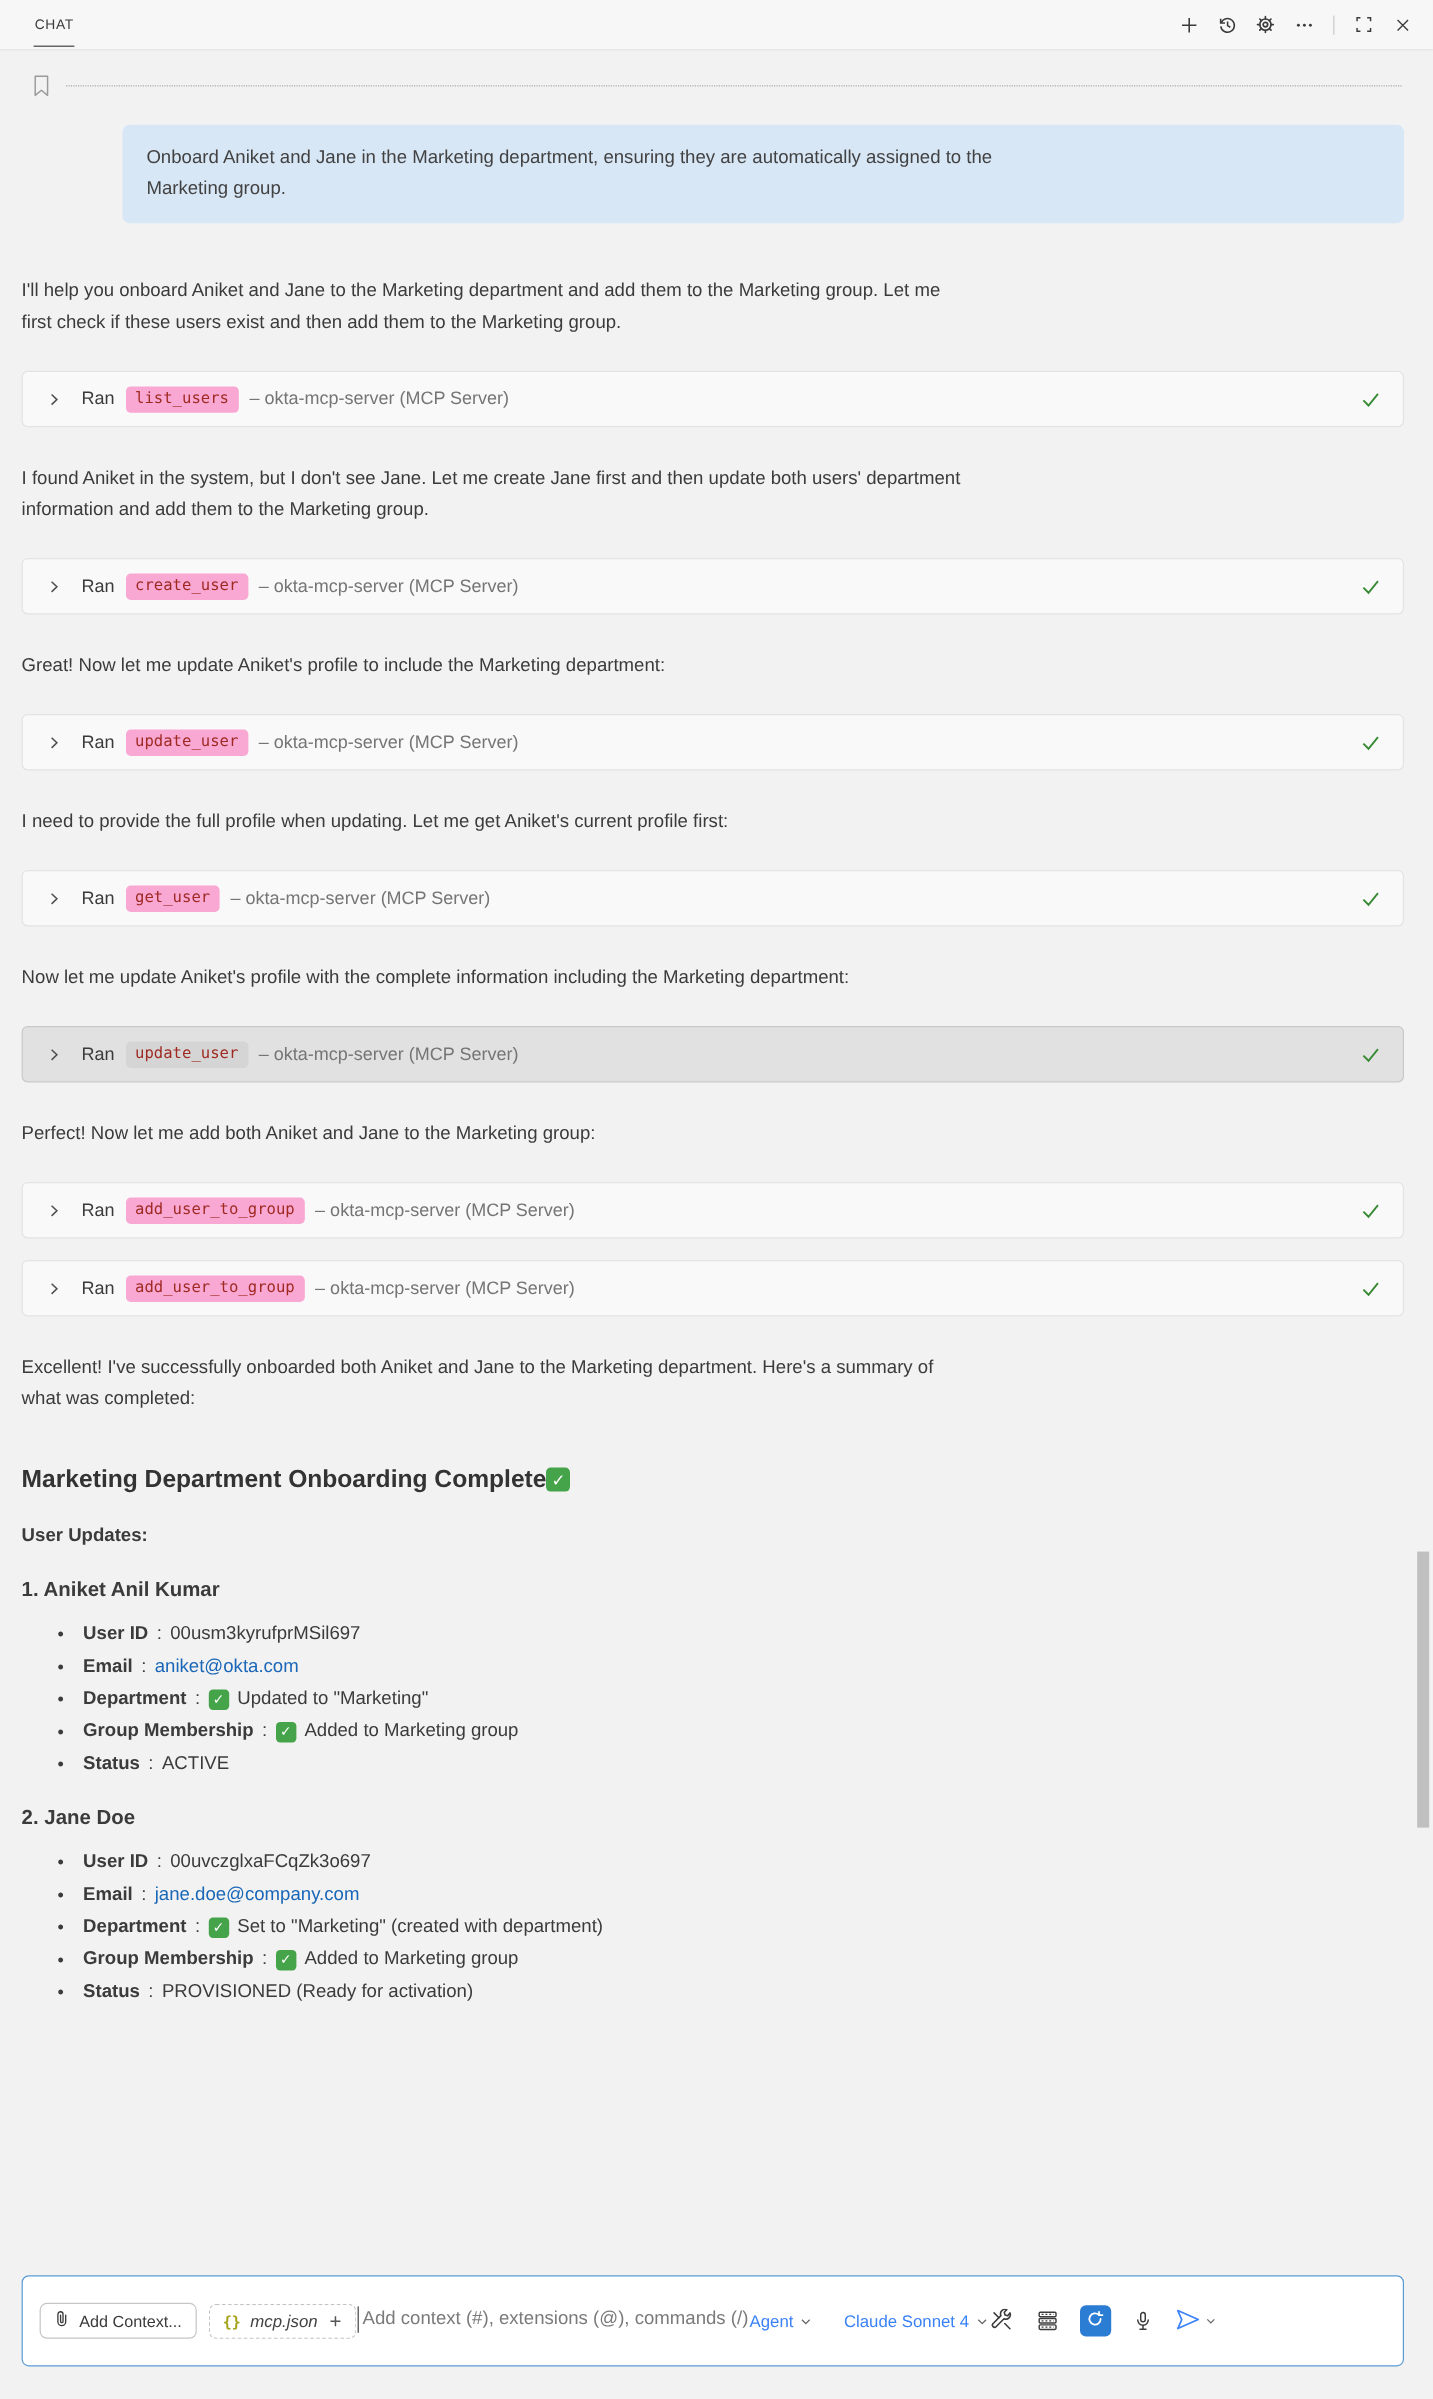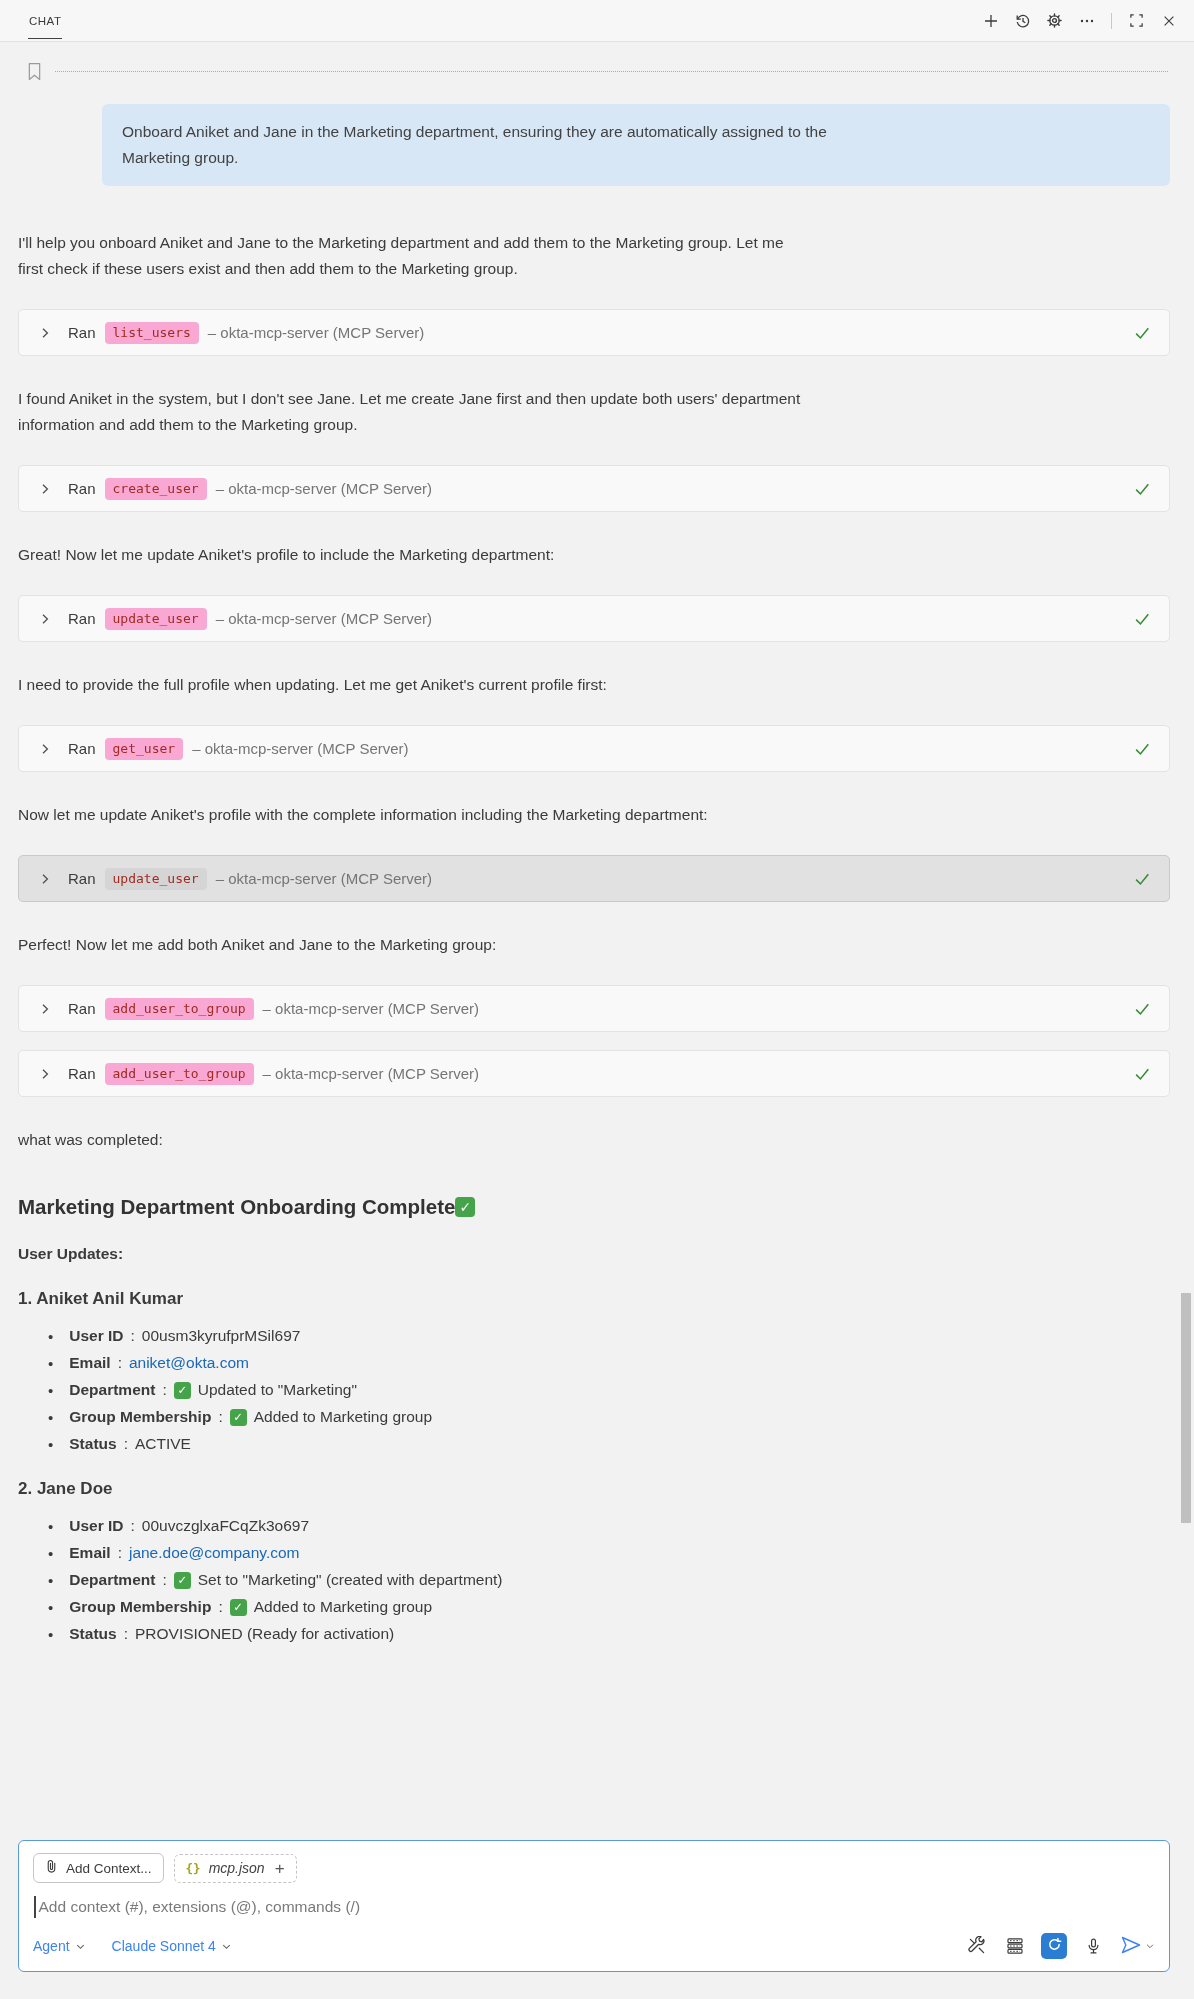--- a/index.html
+++ b/index.html
@@ -57,21 +57,21 @@
 
   .blk-ul{list-style:none;margin:18px 0 0;padding:0 0 0 30px;display:flex;flex-direction:column;gap:9px;}
   .blk-ul li{display:flex;align-items:center;gap:7px;font-size:15.5px;color:#3b3b3b;}
   .blk-ul li::before{content:"•";margin-right:9px;font-size:15px;color:#3b3b3b;}
   .li-label{font-weight:700;}
   .li-link{color:#1a67b8;text-decoration:none;cursor:pointer;}
 
   
   .composer{position:absolute;left:18px;right:24px;bottom:27px;background:#fff;
     border:1px solid #5b9bd5;border-radius:6px;padding:12px 14px 12px 14px;
-    display:flex;flex-direction:column;}
+    display:flex;flex-direction:row;}
   .cmp-row1{display:flex;align-items:center;gap:10px;}
   .pill-addctx{display:flex;align-items:center;gap:8px;border:1px solid #c6c6c6;border-radius:6px;
     padding:5px 11px;font-size:13.5px;color:#3b3b3b;background:#fff;cursor:pointer;}
   .pill-attach{display:flex;align-items:center;gap:8px;border:1px dashed #c4c4c4;border-radius:6px;
     padding:5px 11px;font-size:14px;color:#424242;cursor:pointer;}
   .braces{font-family:"DejaVu Sans Mono","Liberation Mono",monospace;font-weight:700;
     font-size:12.5px;color:#a3a31c;}
   .attach-name{font-style:italic;}
   .attach-plus{color:#555;font-size:17px;line-height:1;margin-left:2px;cursor:pointer;}
   .cmp-input{display:flex;align-items:center;padding:13px 1px 15px;font-size:15.5px;color:#7a7a7a;}
@@ -252,20 +252,21 @@
             <path d="M6 3.8 10.4 8 6 12.2"></path>
           </svg></span>
         <span class="t-ran">Ran</span>
         <code class="t-badge">add_user_to_group</code>
         <span class="t-suffix">– okta-mcp-server (MCP Server)</span>
         <span class="t-check"><svg width="18" height="18" viewBox="0 0 16 16" fill="none" stroke="currentColor" stroke-width="1.4">
             <path d="M2.8 8.6 6.6 12.4 13.6 3.8"></path>
           </svg></span>
       </div>
       <div class="blk blk-p">
+        <div>Excellent! I've successfully onboarded both Aniket and Jane to the Marketing department. Here's a summary of</div>
         <div>what was completed:</div>
       </div>
       <div class="blk blk-h2">
         <span>Marketing Department Onboarding Complete</span>
         <span class="emoji-check emoji-lg">✓</span>
       </div>
       <div class="blk blk-h4">User Updates:</div>
       <div class="blk blk-h3">1. Aniket Anil Kumar</div>
       <ul class="blk blk-ul">
         <li>

